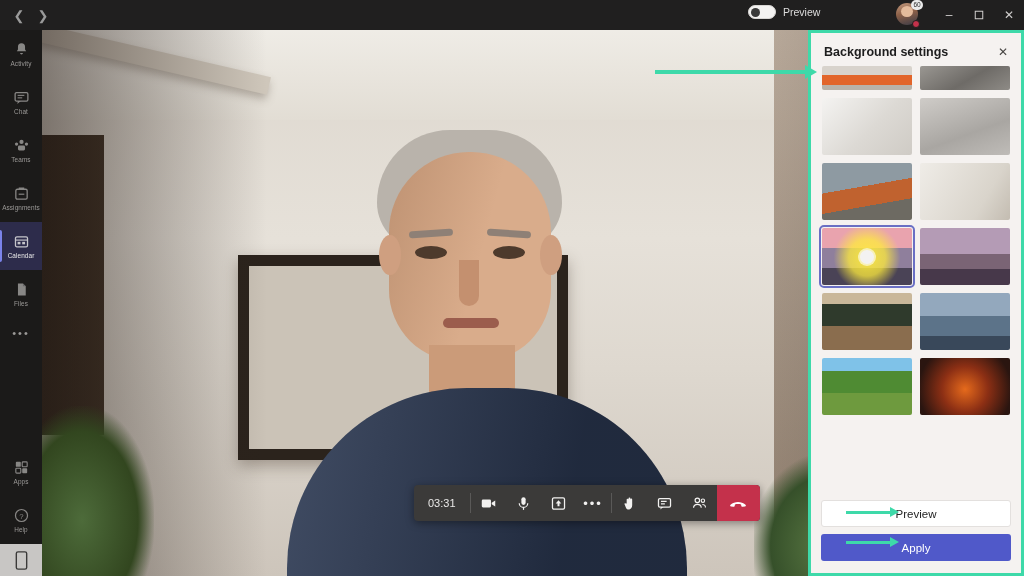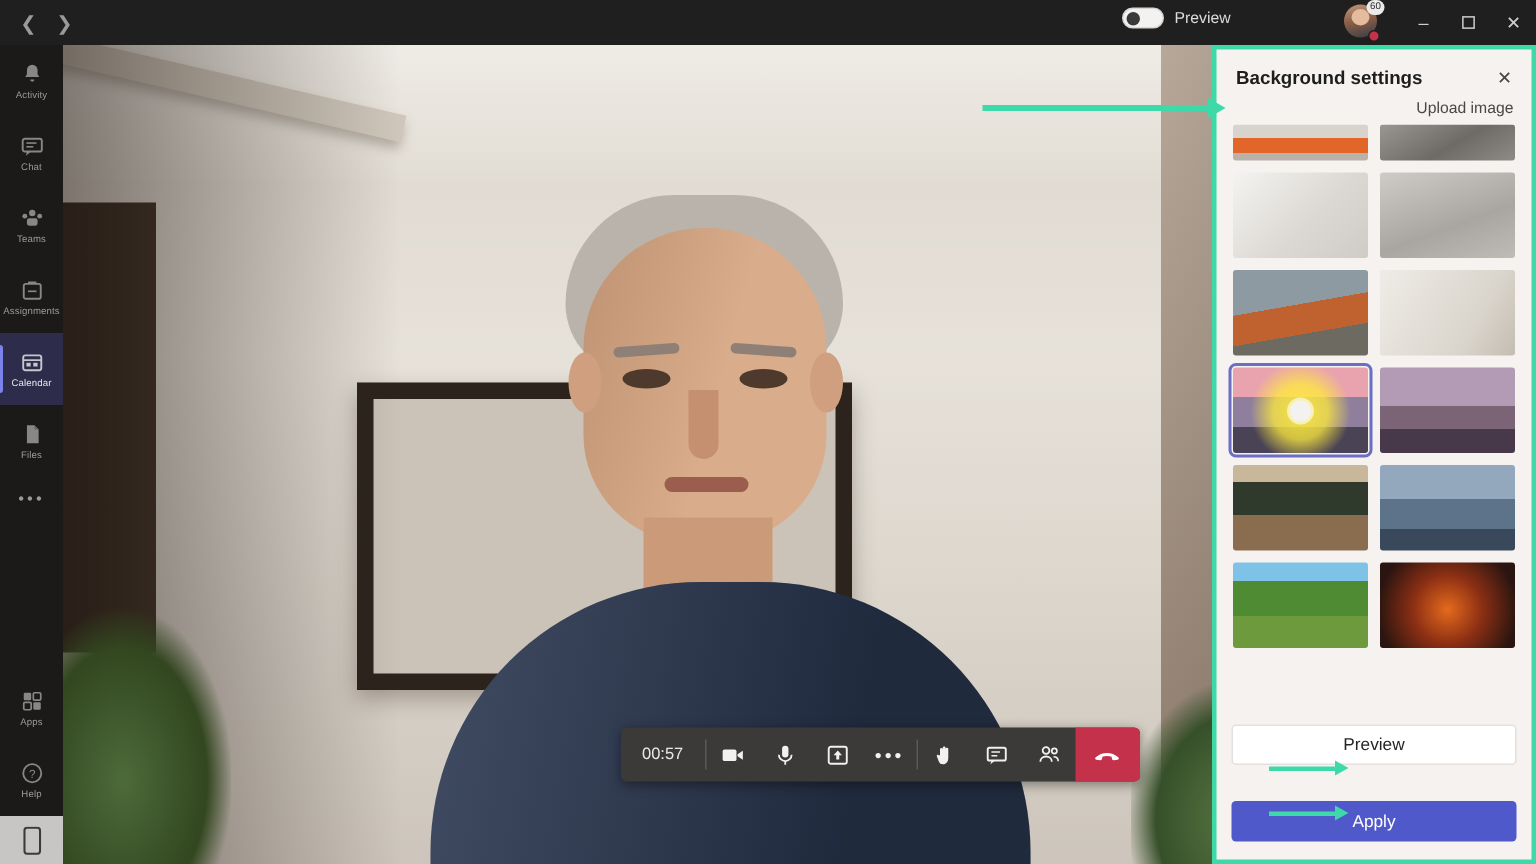--- a/index.html
+++ b/index.html
@@ -243,21 +243,21 @@
   .bg-note .i {
     width: 9px; height: 9px; border-radius: 50%; border: 1px solid #6b6967;
     font-size: 7px; line-height: 8px; text-align: center; color: #6b6967; flex: none;
   }
   .bg-actions { padding: 0 10px 12px 10px; display: flex; flex-direction: column; gap: 7px; }
   .btn {
     height: 27px; border-radius: 3px; display: flex; align-items: center;
     justify-content: center; font-size: 11.5px; position: relative;
   }
   .btn-preview { background: #ffffff; color: #242424; border: 1px solid #e3e0de; }
-  .btn-apply { background: #5059c9; color: #ffffff; margin-top: 17px; }
+  .btn-apply { background: #5059c9; color: #ffffff; }
 
   
   .arrow { position: absolute; }
   .arrow .shaft { position: absolute; height: 4px; background: #3ed9a9; top: 0; left: 0; }
   .arrow .head {
     position: absolute; top: -5px; width: 0; height: 0;
     border-top: 7px solid transparent; border-bottom: 7px solid transparent;
     border-left: 12px solid #3ed9a9;
   }
   #arrow-top { left: 655px; top: 70px; width: 165px; }
@@ -413,21 +413,21 @@
       <div class="p-eye-l"></div>
       <div class="p-eye-r"></div>
       <div class="p-nose"></div>
       <div class="p-mouth"></div>
       <div class="p-neck"></div>
       <div class="p-body"></div>
       <div class="p-body-hl"></div>
     </div>
 
     <div class="calltools">
-      <div class="timer">00:57</div>
+      <div class="timer">03:31</div>
       <div class="ct-div"></div>
 
       <div class="ct-btn">
         <svg viewBox="0 0 24 24">
           <rect x="2.5" y="6.5" width="13" height="11" rx="1.8" fill="#f2f1f0"></rect>
           <path d="M16.5 11l5-3.3v8.6l-5-3.3z" fill="#f2f1f0"></path>
         </svg>
       </div>
       <div class="ct-btn">
         <svg viewBox="0 0 24 24">
@@ -474,21 +474,20 @@
       </div>
     </div>
   </div>
 
   <div class="bgpanel">
     <div class="bg-head">
       <span class="bg-title">Background settings</span>
       <span class="bg-close">✕</span>
     </div>
 
-    <div class="bg-upload">Upload image</div>
 
     <div class="bg-grid">
       <div class="thumb partial" style="background:linear-gradient(180deg,#d8d3cc 0 38%,#e2652a 38% 78%,#b9b2a8 78% 100%)"></div>
       <div class="thumb partial" style="background:linear-gradient(150deg,#9a9792,#6e6b67 55%,#8e8b86)"></div>
 
       <div class="thumb" style="background:linear-gradient(135deg,#f4f3f1,#dcd9d4 55%,#cfcbc5)"></div>
       <div class="thumb" style="background:linear-gradient(160deg,#cfccc8,#a9a6a2 60%,#bfbcb8)"></div>
 
       <div class="thumb" style="background:linear-gradient(170deg,#8e9aa2 0 42%,#c0622f 42% 70%,#6d6a62 70% 100%)"></div>
       <div class="thumb" style="background:linear-gradient(120deg,#efece7,#d9d4cb 70%,#c3bcb1)"></div>

